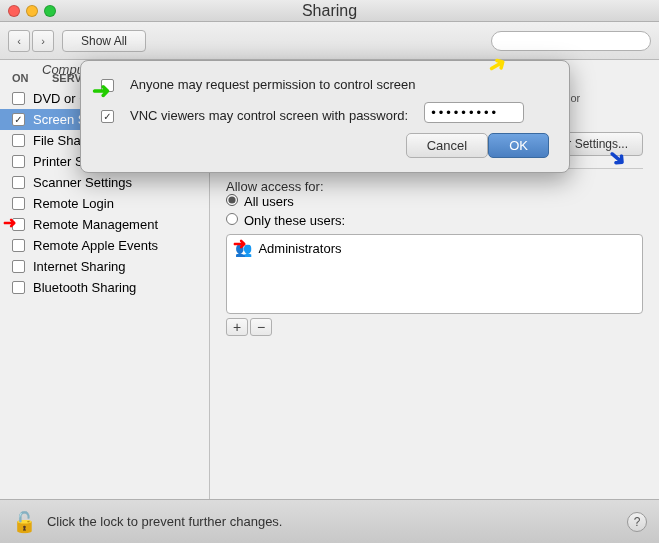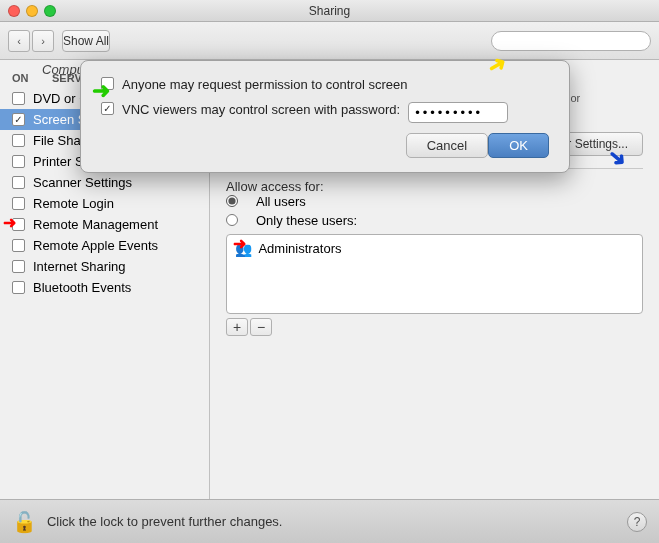--- a/index.html
+++ b/index.html
@@ -31,21 +31,21 @@
     }
     .tb-btn {
       width: 12px; height: 12px;
       border-radius: 50%;
       border: 1px solid rgba(0,0,0,0.2);
     }
     .tb-close { background: #ff6059; }
     .tb-min { background: #ffbc2e; }
     .tb-max { background: #28c840; }
     .title-text {
-      font-size: 12px;
+      font-size: 16px;
       font-weight: 500;
       color: #333;
     }
 
     
     .toolbar {
       background: linear-gradient(to bottom, #f0f0f0, #e0e0e0);
       height: 38px;
       border-bottom: 1px solid #b8b8b8;
       display: flex;
@@ -68,21 +68,21 @@
       display: flex;
       align-items: center;
       justify-content: center;
       font-size: 11px;
       color: #555;
     }
     .show-all-btn {
       background: linear-gradient(to bottom, #f8f8f8, #e8e8e8);
       border: 1px solid #b0b0b0;
       border-radius: 4px;
-      padding: 3px 0;
+      padding: 3px 18px;
       cursor: pointer;
       font-size: 12px;
       color: #333;
       height: 22px;
       display: flex;
       align-items: center;
     }
     .toolbar-search {
       margin-left: auto;
       background: white;
@@ -209,22 +209,21 @@
       border-top: 1px solid #c8c8c8;
       padding-top: 10px;
     }
     .access-title {
       font-size: 13px;
       color: #333;
       margin-bottom: 6px;
     }
     .radio-row {
       display: flex;
-      align-items: center;
-      gap: 18px;
+      gap: 6px;
       margin-bottom: 4px;
     }
     .radio-input {
       width: 12px; height: 12px;
       accent-color: #555;
     }
     .users-list {
       border: 1px solid #b0b0b0;
       background: white;
       border-radius: 4px;
@@ -301,22 +300,22 @@
       width: 490px;
       background: #ebebeb;
       border: 1px solid #a0a0a0;
       border-radius: 8px;
       box-shadow: 0 8px 24px rgba(0,0,0,0.35);
       z-index: 100;
       padding: 16px 20px 14px;
     }
     .dialog-row {
       display: flex;
-      align-items: flex-start;
-      gap: 8px;
+      align-items: flex-end;
+      gap: 16px;
       margin-bottom: 10px;
     }
     .dialog-checkbox {
       width: 13px; height: 13px;
       border: 1px solid #888;
       background: white;
       border-radius: 2px;
       flex-shrink: 0;
     }
     .dialog-checkbox.checked {
@@ -439,21 +438,21 @@
     <div class="sidebar-item">
       <div class="checkbox"></div>
       <span class="service-label">Remote Apple Events</span>
     </div>
     <div class="sidebar-item">
       <div class="checkbox"></div>
       <span class="service-label">Internet Sharing</span>
     </div>
     <div class="sidebar-item">
       <div class="checkbox"></div>
-      <span class="service-label">Bluetooth Events</span>
+      <span class="service-label">Bluetooth Sharing</span>
     </div>
   </div>
 
   <div class="right-panel">
     <div class="status-line">
       <span class="green-dot"></span>
       <span>Screen Sharing: On</span>
     </div>
     <div class="vnc-info">
       Other users can access your computer's screen at vnc://192.168.0.30/ or<br>

